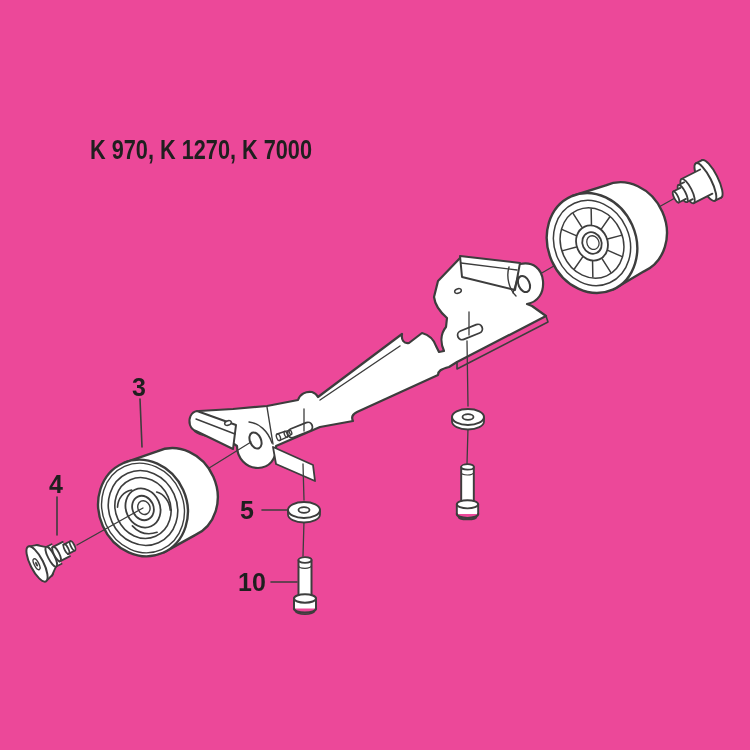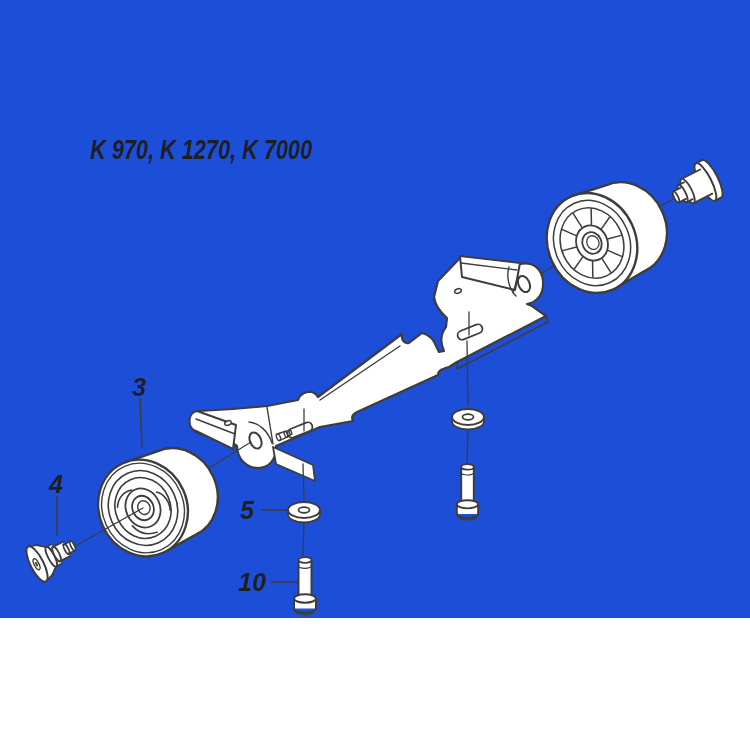--- a/index.html
+++ b/index.html
@@ -3,25 +3,24 @@
 <meta charset="utf-8">
 <style>
   html, body {
     margin: 0;
     padding: 0;
     background: #ffffff;
   }
   #stage {
     position: relative;
     width: 750px;
-    height: 618px;
-    background: #1d4ed8;
+    height: 750px;
+    background: #ec4899;
     overflow: hidden;
     font-family: "Liberation Sans", sans-serif;
-    font-style: italic;
   }
   svg { display: block; }
   text {
     font-family: "Liberation Sans", "DejaVu Sans", sans-serif;
     font-weight: bold;
   }
 </style>
 </head>
 <body>
 

